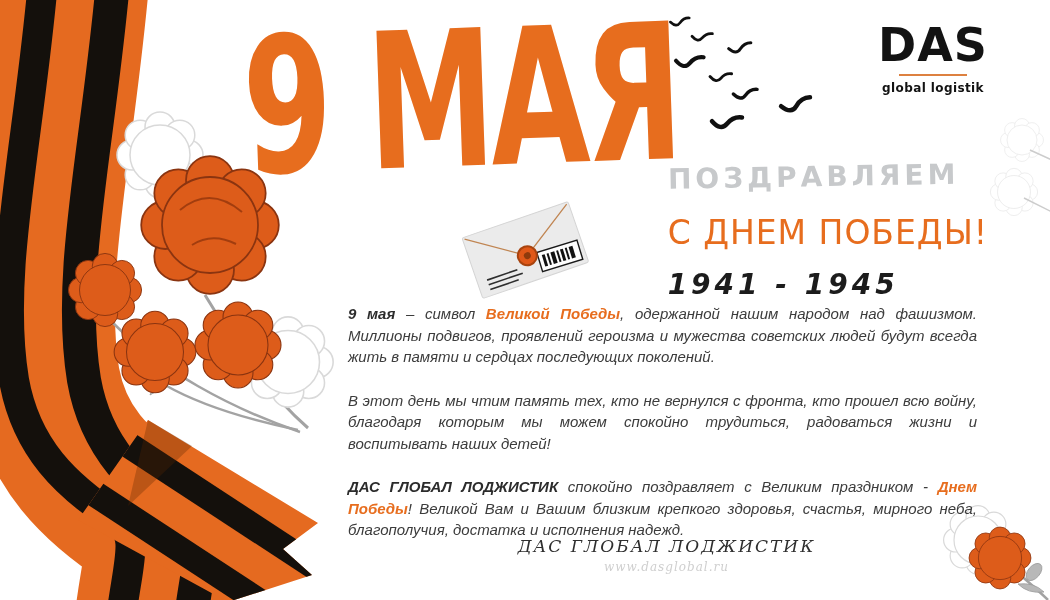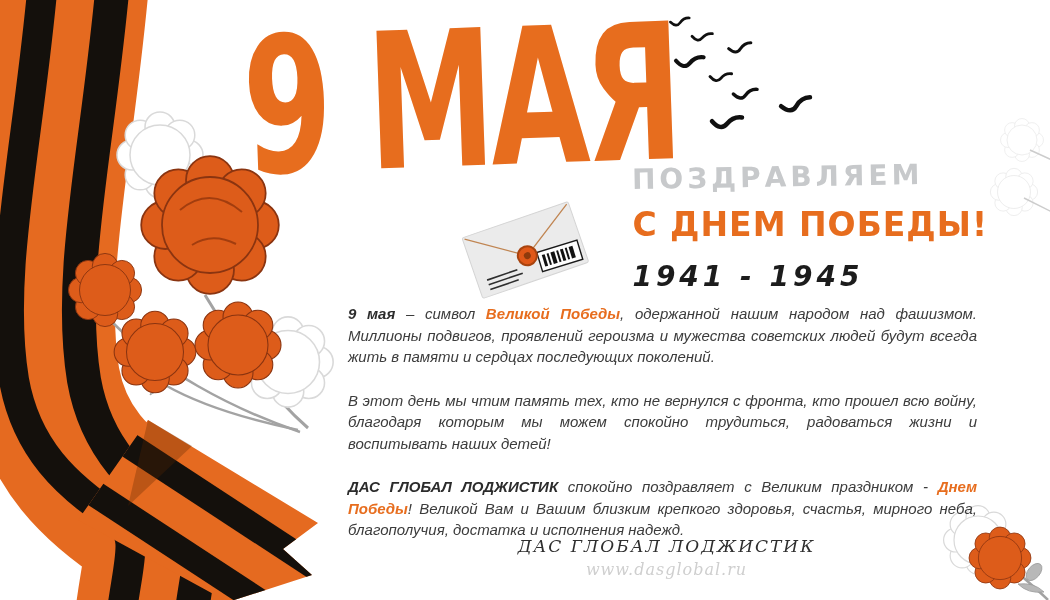--- a/index.html
+++ b/index.html
@@ -31,22 +31,22 @@
   .logo-rule{width:68px;height:2px;background:#dd8140;margin:3px auto 5px auto;}
   .logo-tag{font-family:"DejaVu Sans",sans-serif;font-weight:700;font-size:12px;letter-spacing:.4px;}
 
   
   .greet{position:absolute;right:62px;top:160px;text-align:left;white-space:nowrap;}
   .greet-congrats{
     font-family:"DejaVu Sans",sans-serif;font-weight:700;font-size:28px;letter-spacing:4px;
     color:var(--gray-text);transform:rotate(-1deg);
   }
   .greet-holiday{
-    font-family:"DejaVu Sans",sans-serif;font-weight:700;font-size:33px;letter-spacing:1px;
-    color:var(--accent-orange);margin-top:12px;
+    font-family:"DejaVu Sans",sans-serif;font-weight:400;font-size:33px;letter-spacing:1px;
+    color:var(--accent-orange);margin-top:20px;
   }
   .greet-years{
     font-family:"DejaVu Sans",sans-serif;font-style:italic;font-weight:700;font-size:28px;
     letter-spacing:4px;color:#1c1c1c;margin-top:16px;
   }
 
   
   .message{
     position:absolute;left:348px;top:303px;width:637px;
     font-style:italic;font-size:15px;line-height:21.5px;color:var(--dark-text);
@@ -55,21 +55,21 @@
   .message p{margin:0 8px 22px 0;}
   .message .lead{font-weight:bold;color:#2c2c2c;}
   .message .hl{font-weight:bold;color:var(--accent-orange);}
 
   
   .footer{position:absolute;left:348px;top:536px;width:637px;text-align:center;}
   .footer-company{
     font-family:"DejaVu Serif",serif;font-style:italic;font-size:17px;letter-spacing:2px;color:#2e2e2e;
   }
   .footer-site{
-    font-family:"DejaVu Serif",serif;font-style:italic;font-size:16px;letter-spacing:1px;color:#cfcfcf;margin-top:4px;
+    font-family:"DejaVu Serif",serif;font-style:italic;font-size:12px;letter-spacing:1px;color:#cfcfcf;margin-top:4px;
   }
 
   
   .rib-o{stroke:var(--ribbon-orange);fill:none;}
   .rib-b{stroke:var(--ribbon-black);fill:none;}
   .tail-o{fill:var(--ribbon-orange);}
   .tail-b{stroke:var(--ribbon-black);fill:none;}
   .fo{fill:var(--flower-orange);stroke:#8a3410;stroke-width:1.1;}
   .fd{fill:none;stroke:rgba(90,25,0,.45);stroke-width:2;}
   .fs{fill:#ffffff;stroke:#d9d9d9;stroke-width:1.5;}
@@ -189,20 +189,25 @@
       <use href="#bird" class="bird" stroke-width="3.6" transform="translate(676,55) scale(1.15)"></use>
       <use href="#bird" class="bird" stroke-width="3.2" transform="translate(710,72) scale(0.9)"></use>
       <use href="#bird" class="bird" stroke-width="3.4" transform="translate(733,89) scale(1.0) rotate(-4)"></use>
       <use href="#bird" class="bird" stroke-width="3.6" transform="translate(780,100) scale(1.25) rotate(-10)"></use>
       <use href="#bird" class="bird" stroke-width="3.6" transform="translate(712,115) scale(1.25)"></use>
     </g>
   </svg>
 
   <div class="title">9 МАЯ</div>
 
+  <div class="logo">
+    <div class="logo-text">DAS</div>
+    <div class="logo-rule"></div>
+    <div class="logo-tag">global logistik</div>
+  </div>
 
   <div class="greet">
     <div class="greet-congrats">ПОЗДРАВЛЯЕМ</div>
     <div class="greet-holiday">С ДНЕМ ПОБЕДЫ!</div>
     <div class="greet-years">1941 - 1945</div>
   </div>
 
   <div class="message">
     <p>
       <strong class="lead">9 мая</strong><span> – символ </span><strong class="hl">Великой Победы</strong><span>, одержанной нашим народом над фашизмом. Миллионы подвигов, проявлений героизма и мужества советских людей будут всегда жить в памяти и сердцах последующих поколений.</span>

